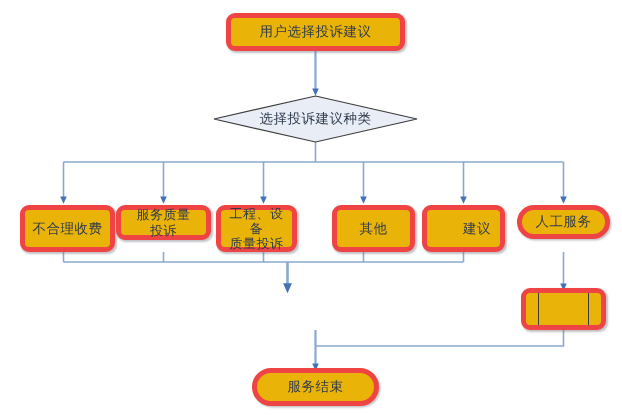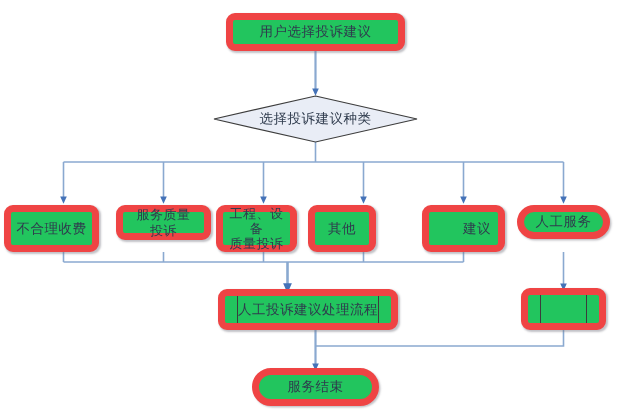--- a/index.html
+++ b/index.html
@@ -27,22 +27,22 @@
     pointer-events: none;
   }
   .node {
     position: absolute;
     box-sizing: border-box;
     display: flex;
     align-items: center;
     justify-content: center;
     text-align: center;
     color: #2f3b4d;
-    background: #22c55e;
-    border: 7px solid #ef4444;
+    background: #eab308;
+    border: 5px solid #ef4444;
     font-size: 13.5px;
     line-height: 1.18;
     letter-spacing: 0.5px;
     box-shadow: 1.5px 1.5px 2px rgba(120,120,130,0.45);
     z-index: 2;
   }
   .node .lbl {
     display: block;
     white-space: pre-line;
     padding: 0 2px;
@@ -139,51 +139,46 @@
     <span class="lbl">用户选择投诉建议</span>
   </div>
 
   <div class="node shape-diamond" style="left:213px; top:95px; width:205px; height:48px;">
     <svg class="dia-svg" viewBox="0 0 205 48" preserveAspectRatio="none">
       <polygon points="102.5,1 204,24 102.5,47 1,24" fill="#e9edf6" stroke="#3c3c3c" stroke-width="1.2"></polygon>
     </svg>
     <span class="lbl">选择投诉建议种类</span>
   </div>
 
-  <div class="node shape-roundrect" style="left:4px; top:205px; width:95px; height:47px;">
+  <div class="node shape-roundrect" style="left:20px; top:205px; width:95px; height:47px;">
     <span class="lbl">不合理收费</span>
   </div>
 
   <div class="node shape-roundrect n-small" style="left:116px; top:205px; width:95px; height:35px;">
     <span class="lbl">服务质量
 投诉</span>
   </div>
 
   <div class="node shape-roundrect n-small" style="left:216px; top:205px; width:81px; height:47px;">
     <span class="lbl">工程、设备
 质量投诉</span>
   </div>
 
-  <div class="node shape-roundrect" style="left:308px; top:205px; width:68px; height:47px;">
+  <div class="node shape-roundrect" style="left:332px; top:205px; width:83px; height:47px;">
     <span class="lbl">其他</span>
   </div>
 
   <div class="node shape-roundrect" style="left:422px; top:205px; width:83px; height:47px;padding-left:27px;">
     <span class="lbl">建议</span>
   </div>
 
   <div class="node shape-roundrect" style="left:517px; top:205px; width:93px; height:34px;border-radius:22px;">
     <span class="lbl">人工服务</span>
   </div>
 
-  <div class="node shape-predef" style="left:218px; top:289px; width:180px; height:41px;">
-    <span class="bar-l"></span>
-    <span class="bar-r"></span>
-    <span class="lbl">人工投诉建议处理流程</span>
-  </div>
 
   <div class="node shape-predef n-small" style="left:521px; top:288px; width:85px; height:42px;">
     <span class="bar-l"></span>
     <span class="bar-r"></span>
   </div>
 
   <div class="node shape-stadium" style="left:252px; top:368px; width:127px; height:38px;">
     <span class="lbl">服务结束</span>
   </div>
 

